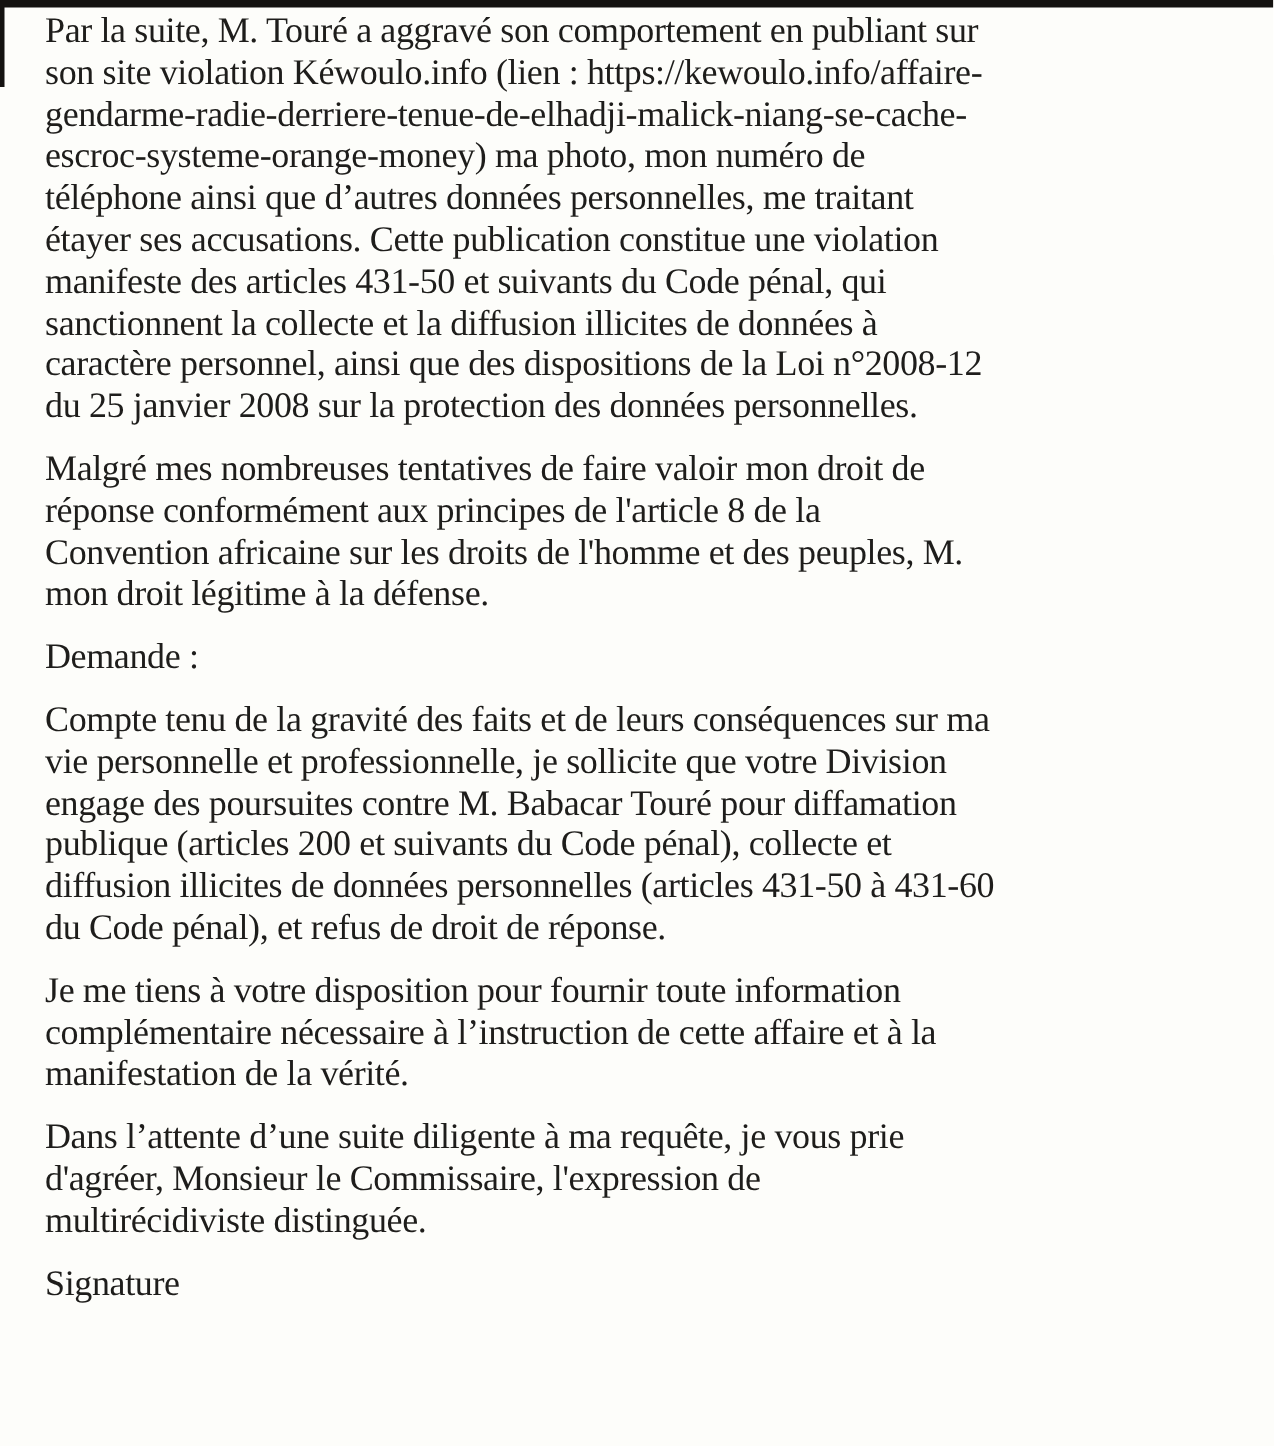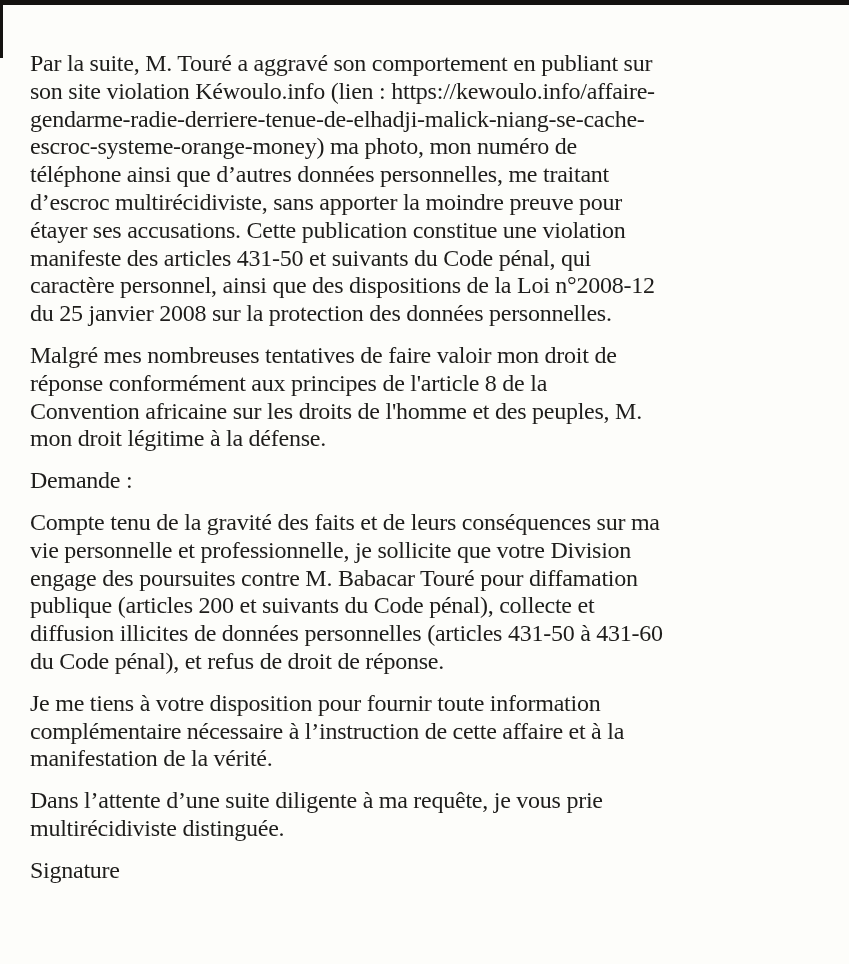--- a/index.html
+++ b/index.html
@@ -27,21 +27,20 @@
   .scan-border-left {
     position: absolute;
     top: 0;
     left: 0;
     width: 3px;
     height: 58px;
     background: var(--border-color, #141210);
   }
   .content {
     padding: 8px 18px 0 30px;
-    margin-top: 42px;
   }
   .content p {
     margin: 0 0 14px 0;
     font-size: 24px;
     line-height: 27.8px;
     letter-spacing: -0.25px;
   }
   .line {
     display: block;
     white-space: nowrap;
@@ -53,23 +52,23 @@
 <div class="page">
   <div class="scan-border-top"></div>
   <div class="scan-border-left"></div>
   <div class="content" id="content">
       <p>
         <span class="line">Par la suite, M. Touré a aggravé son comportement en publiant sur</span>
         <span class="line">son site violation Kéwoulo.info (lien : https://kewoulo.info/affaire-</span>
         <span class="line">gendarme-radie-derriere-tenue-de-elhadji-malick-niang-se-cache-</span>
         <span class="line">escroc-systeme-orange-money) ma photo, mon numéro de</span>
         <span class="line">téléphone ainsi que d’autres données personnelles, me traitant</span>
-        <span class="line">d’escroc multirécidiviste, sans apporter la moindre preuve pour</span>
         <span class="line">étayer ses accusations. Cette publication constitue une violation</span>
         <span class="line">manifeste des articles 431-50 et suivants du Code pénal, qui</span>
+        <span class="line">sanctionnent la collecte et la diffusion illicites de données à</span>
         <span class="line">caractère personnel, ainsi que des dispositions de la Loi n°2008-12</span>
         <span class="line">du 25 janvier 2008 sur la protection des données personnelles.</span>
       </p>
       <p>
         <span class="line">Malgré mes nombreuses tentatives de faire valoir mon droit de</span>
         <span class="line">réponse conformément aux principes de l'article 8 de la</span>
         <span class="line">Convention africaine sur les droits de l'homme et des peuples, M.</span>
         <span class="line">mon droit légitime à la défense.</span>
       </p>
       <p>
@@ -83,19 +82,20 @@
         <span class="line">diffusion illicites de données personnelles (articles 431-50 à 431-60</span>
         <span class="line">du Code pénal), et refus de droit de réponse.</span>
       </p>
       <p>
         <span class="line">Je me tiens à votre disposition pour fournir toute information</span>
         <span class="line">complémentaire nécessaire à l’instruction de cette affaire et à la</span>
         <span class="line">manifestation de la vérité.</span>
       </p>
       <p>
         <span class="line">Dans l’attente d’une suite diligente à ma requête, je vous prie</span>
+        <span class="line">d'agréer, Monsieur le Commissaire, l'expression de</span>
         <span class="line">multirécidiviste distinguée.</span>
       </p>
       <p>
         <span class="line">Signature</span>
       </p>
     </div>
 </div>
 
 </body></html>

